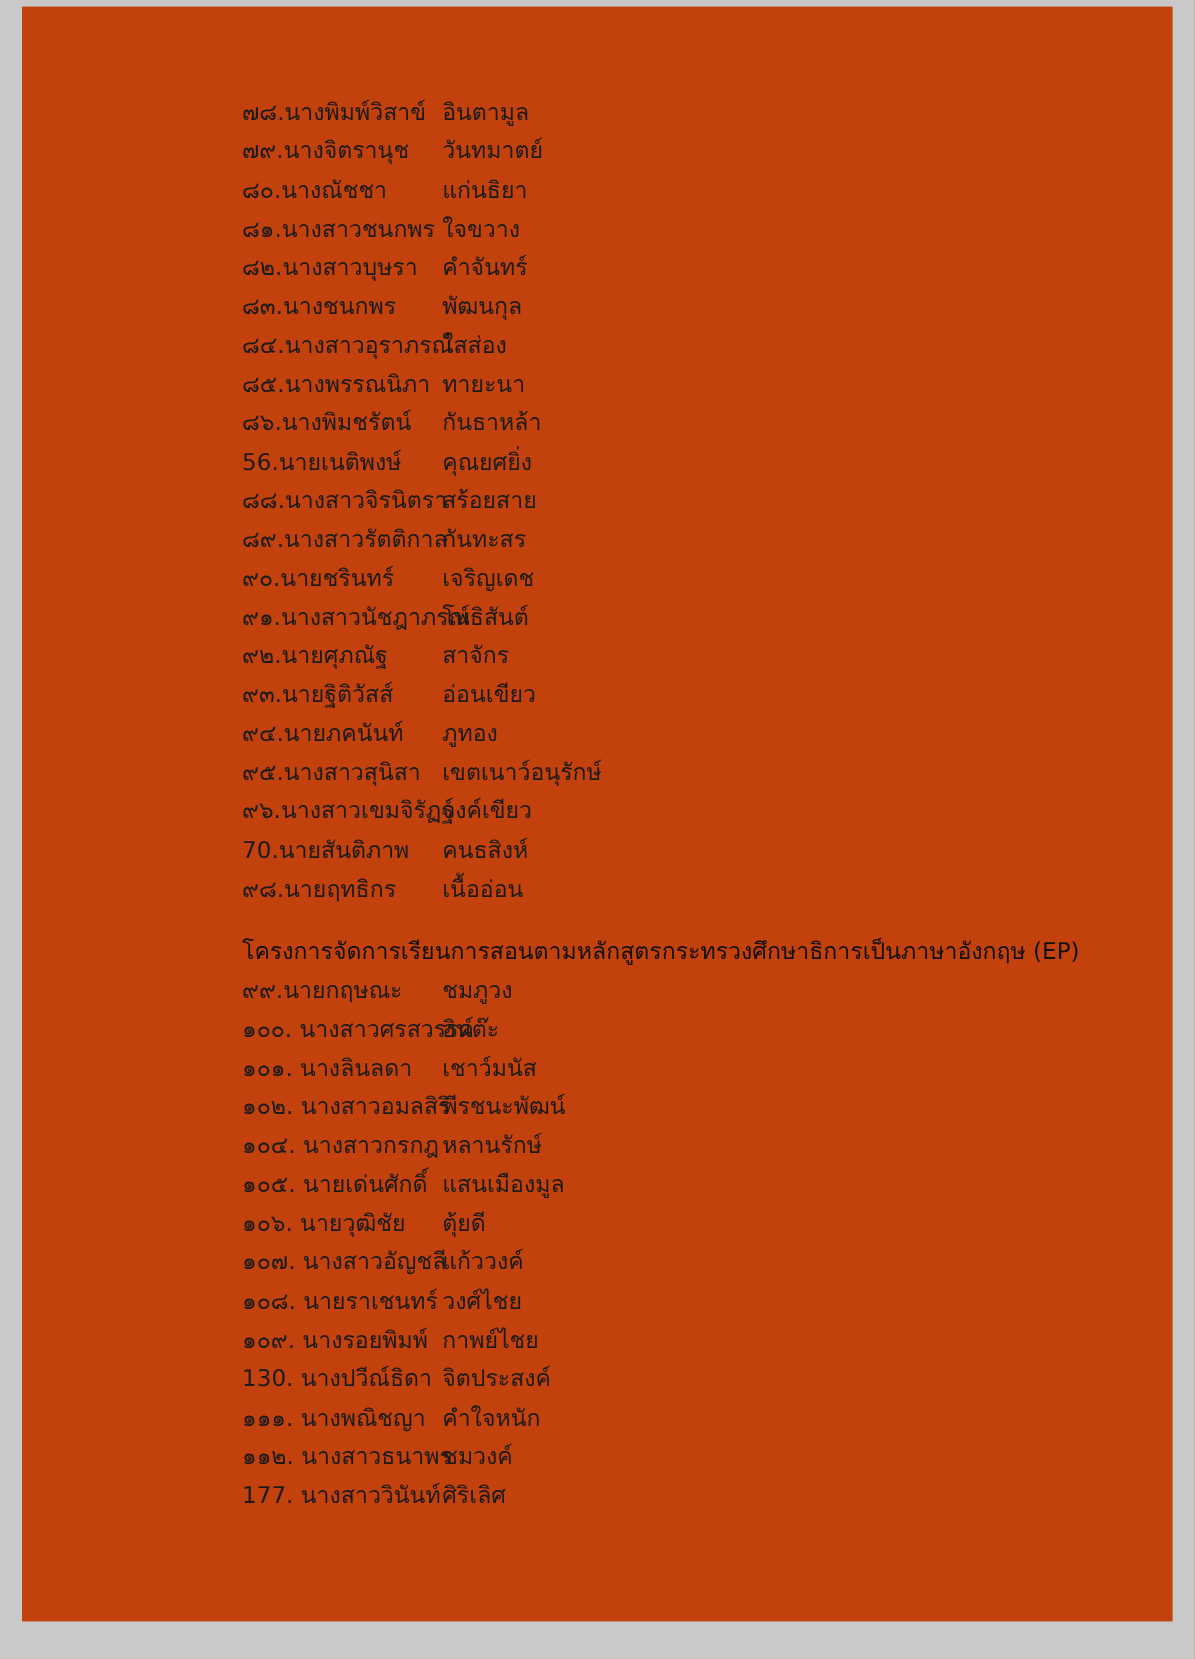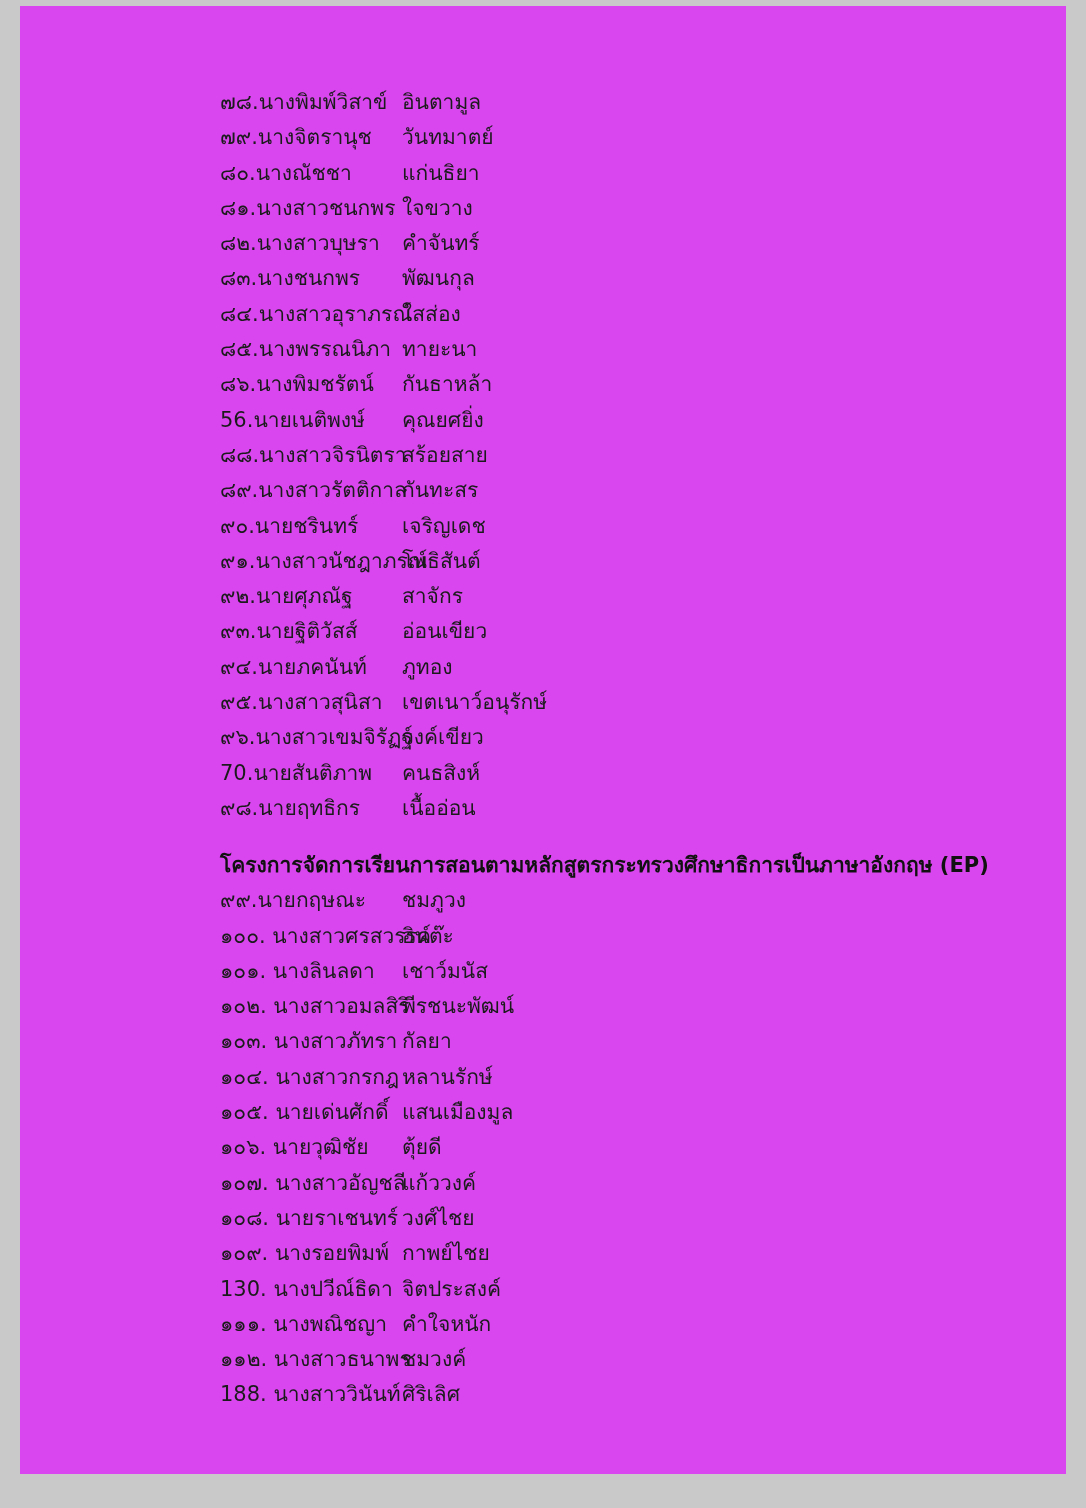--- a/index.html
+++ b/index.html
@@ -8,21 +8,21 @@
     background: #c9c9c9;
   }
   body {
     width: 1086px;
     height: 1508px;
     font-family: "DejaVu Sans", "Liberation Sans", sans-serif;
     display: flex;
     justify-content: center;
   }
   .page {
-    background: #d946ef;
+    background: #c2410c;
     width: 1046px;
     height: 1468px;
     margin-top: 6px;
     box-sizing: border-box;
     padding: 86px 120px 40px 200px;
     position: relative;
   }
   .doc-body {
     font-size: 21px;
     color: #1b1b1b;
@@ -36,21 +36,21 @@
   .entry .num-name {
     width: 182px;
     flex: 0 0 182px;
     white-space: nowrap;
   }
   .entry .surname {
     white-space: nowrap;
     text-align: center;
   }
   .section-heading {
-    font-weight: bold;
+    font-weight: normal;
     font-size: 21px;
     color: #111111;
     margin-top: 22px;
     margin-bottom: 14px;
     white-space: nowrap;
   }
 </style>
 </head>
 <body>
 
@@ -157,24 +157,20 @@
       </div>
       <div class="entry">
         <span class="num-name">๑๐๑. นางลินลดา</span>
         <span class="surname">เชาว์มนัส</span>
       </div>
       <div class="entry">
         <span class="num-name">๑๐๒. นางสาวอมลสิริ</span>
         <span class="surname">พีรชนะพัฒน์</span>
       </div>
       <div class="entry">
-        <span class="num-name">๑๐๓. นางสาวภัทรา</span>
-        <span class="surname">กัลยา</span>
-      </div>
-      <div class="entry">
         <span class="num-name">๑๐๔. นางสาวกรกฎ</span>
         <span class="surname">หลานรักษ์</span>
       </div>
       <div class="entry">
         <span class="num-name">๑๐๕. นายเด่นศักดิ์</span>
         <span class="surname">แสนเมืองมูล</span>
       </div>
       <div class="entry">
         <span class="num-name">๑๐๖. นายวุฒิชัย</span>
         <span class="surname">ตุ้ยดี</span>
@@ -197,19 +193,19 @@
       </div>
       <div class="entry">
         <span class="num-name">๑๑๑. นางพณิชญา</span>
         <span class="surname">คำใจหนัก</span>
       </div>
       <div class="entry">
         <span class="num-name">๑๑๒. นางสาวธนาพร</span>
         <span class="surname">ชมวงค์</span>
       </div>
       <div class="entry">
-        <span class="num-name">188. นางสาววินันท์</span>
+        <span class="num-name">177. นางสาววินันท์</span>
         <span class="surname">ศิริเลิศ</span>
       </div>
     </div>
 
   </div>
 </div>
 
 </body></html>

